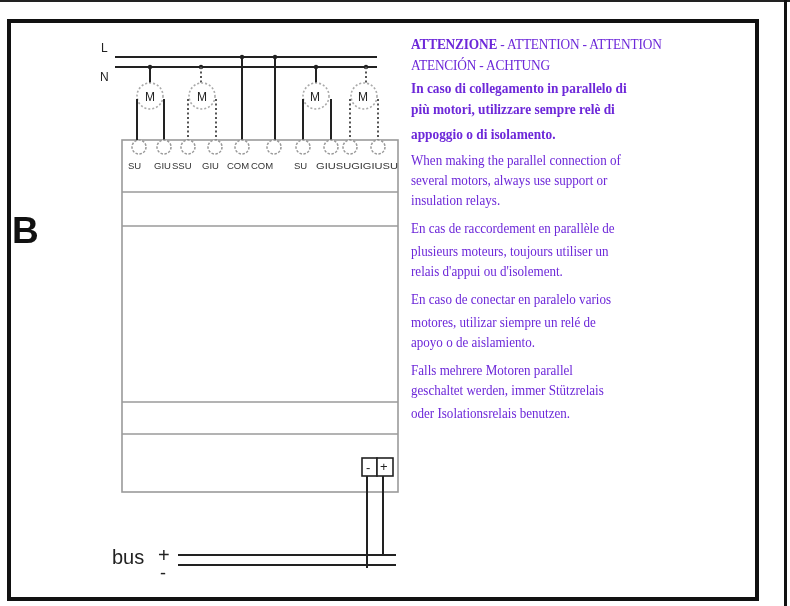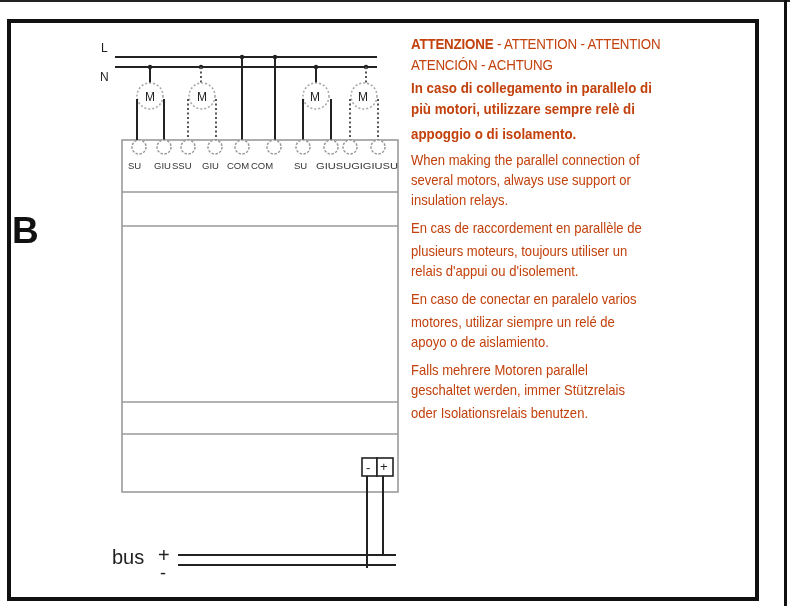--- a/index.html
+++ b/index.html
@@ -2,21 +2,21 @@
 <html><head>
 <meta charset="utf-8">
 <style>
   html, body { margin: 0; padding: 0; background: #ffffff; }
   body { width: 790px; height: 606px; position: relative; overflow: hidden; font-family: "Liberation Sans", sans-serif; }
   .top-rule { position: absolute; left: 0; top: 0; width: 790px; height: 2px; background: #222; }
   .right-rule { position: absolute; left: 784px; top: 0; width: 3px; height: 606px; background: #111; }
   .panel { position: absolute; left: 7px; top: 19px; width: 744px; height: 574px; border: 4px solid #111; background: #fff; }
   .panel-label { position: absolute; left: 12px; top: 210px; font-family: "Liberation Sans", sans-serif; font-weight: bold; font-size: 37px; color: #111; }
   svg.diagram { position: absolute; left: 0; top: 0; }
-  .text-col { position: absolute; left: 411px; top: 34px; width: 320px; color: #c2410c; font-family: Liberation Sans, sans-serif; }
+  .text-col { position: absolute; left: 411px; top: 34px; width: 320px; color: #6d28d9; font-family: Liberation Serif, serif; }
   .heading { font-size: 14.5px; line-height: 21px; letter-spacing: -0.2px; transform: scaleX(0.92); transform-origin: left top; width: 345px; }
   .heading b { font-weight: bold; }
   .it-warning { font-weight: bold; font-size: 14.5px; line-height: 21px; margin-top: 2px; transform: scaleX(0.92); transform-origin: left top; width: 345px; }
   .para { font-size: 14.5px; line-height: 20px; margin-top: 8px; transform: scaleX(0.9); transform-origin: left top; width: 350px; }
   .para.first { margin-top: 5px; }
   .term-label { font-family: "Liberation Sans", sans-serif; font-size: 9.5px; fill: #333; }
   .rail-label { font-family: "Liberation Sans", sans-serif; font-size: 12px; fill: #222; }
   .motor-label { font-family: "Liberation Sans", sans-serif; font-size: 12px; fill: #222; }
   .bus-label { font-family: "Liberation Sans", sans-serif; font-size: 20px; fill: #222; }
 </style>

